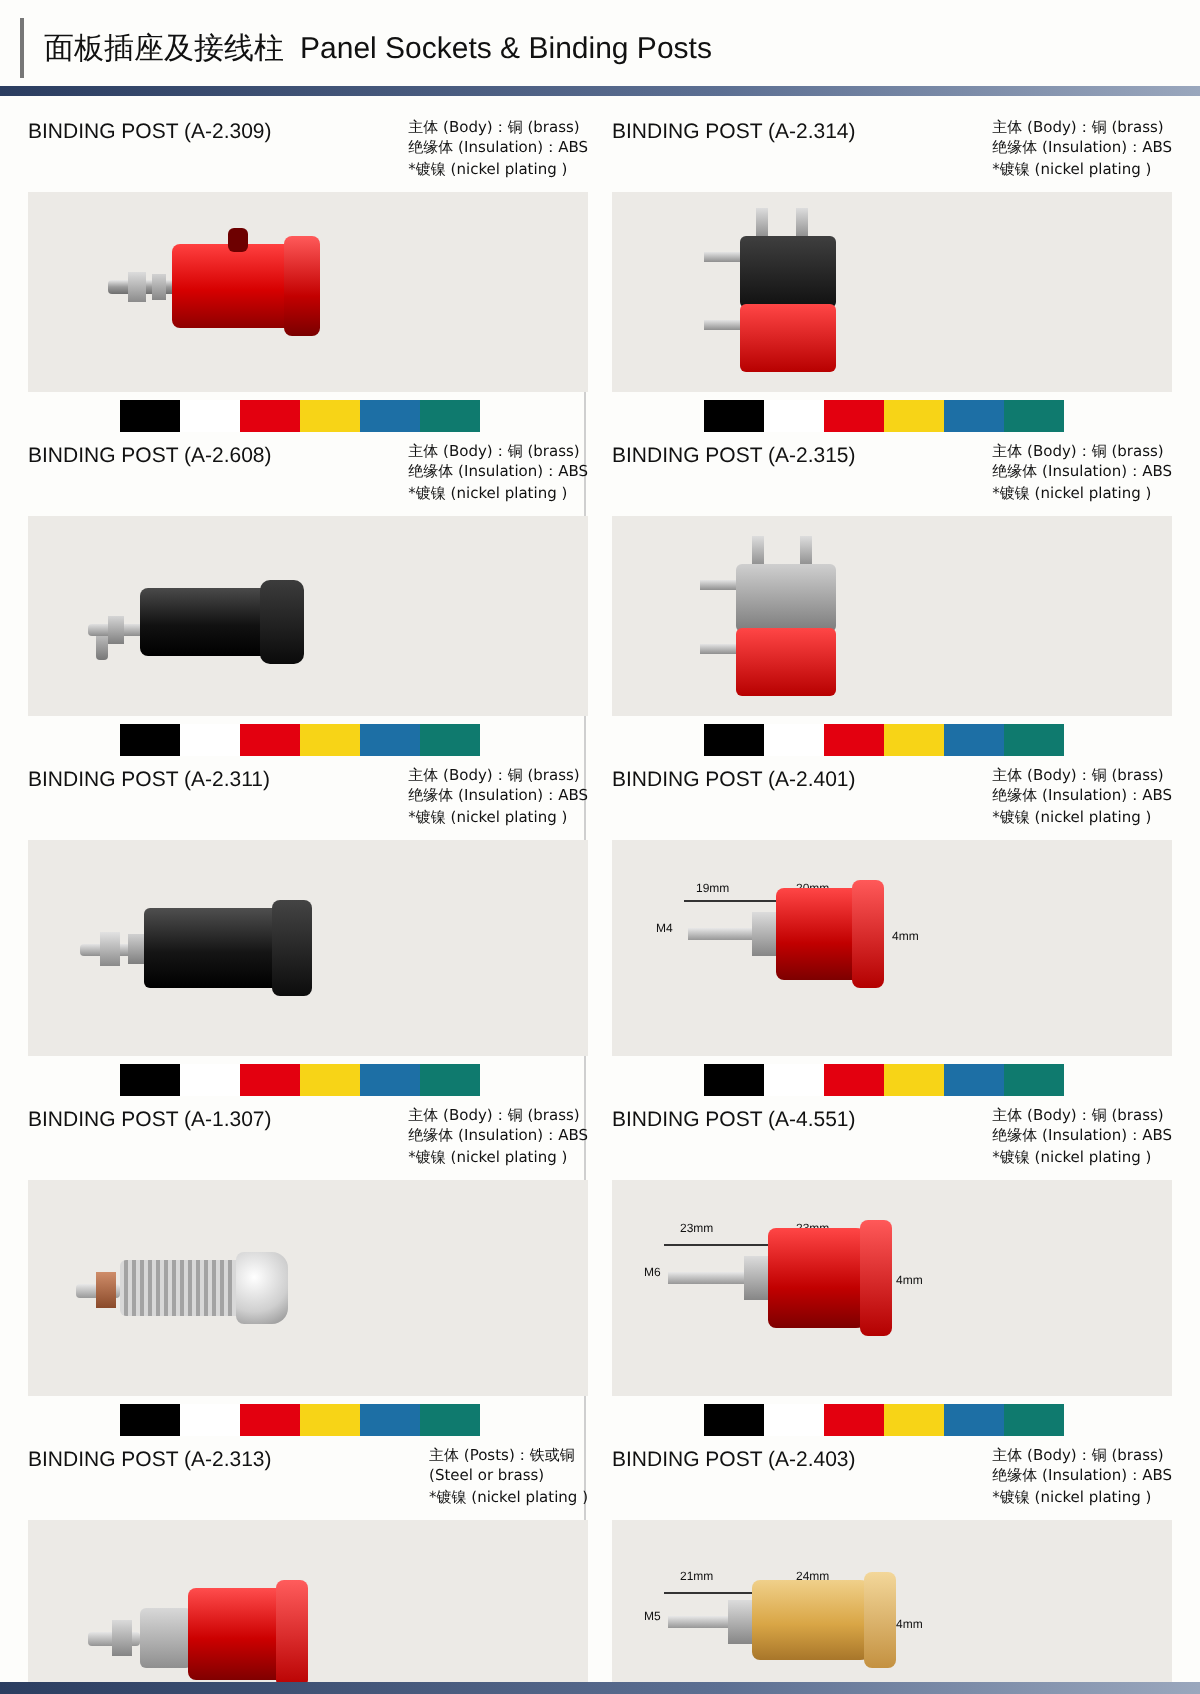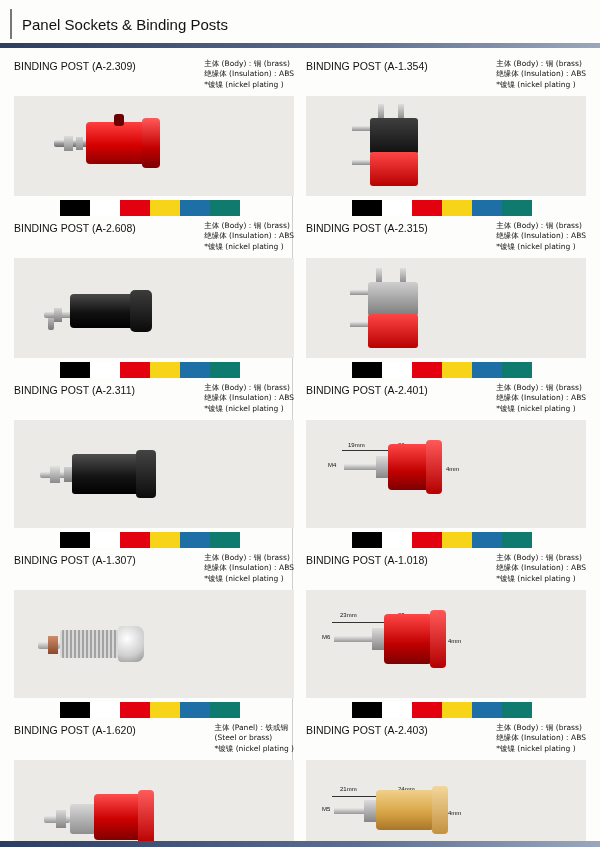--- a/index.html
+++ b/index.html
@@ -233,20 +233,21 @@
     background: linear-gradient(to right, #2b3d60 0%, #5c6f92 60%, #9aa7bd 100%);
   }
 </style>
 </head>
 <body>
 
 <div class="page">
 
   <div class="header">
     <div class="header-divider"></div>
+    <div class="header-title-cn">面板插座及接线柱</div>
     <div class="header-title-en">Panel Sockets &amp; Binding Posts</div>
     <div class="header-rule"></div>
   </div>
 
   <div class="grid">
     <div class="col-divider"></div>
 
     <div class="row">
       <div class="cell">
         <div class="cell-head">
@@ -270,21 +271,21 @@
           <span style="background:#ffffff"></span>
           <span style="background:#e3000f"></span>
           <span style="background:#f7d417"></span>
           <span style="background:#1d6fa5"></span>
           <span style="background:#0f7a6e"></span>
         </div>
       </div>
 
       <div class="cell">
         <div class="cell-head">
-          <div class="part-title">BINDING POST (A-1.354)</div>
+          <div class="part-title">BINDING POST (A-2.314)</div>
           <div class="specs">
             <div>主体 (Body)：铜 (brass)</div>
             <div>绝缘体 (Insulation)：ABS</div>
             <div>*镀镍 (nickel plating )</div>
           </div>
         </div>
         <div class="photo">
           <div class="bp p314-top1"></div>
           <div class="bp p314-top2"></div>
           <div class="bp p314-pin1"></div>
@@ -438,21 +439,21 @@
           <span style="background:#ffffff"></span>
           <span style="background:#e3000f"></span>
           <span style="background:#f7d417"></span>
           <span style="background:#1d6fa5"></span>
           <span style="background:#0f7a6e"></span>
         </div>
       </div>
 
       <div class="cell">
         <div class="cell-head">
-          <div class="part-title">BINDING POST (A-1.018)</div>
+          <div class="part-title">BINDING POST (A-4.551)</div>
           <div class="specs">
             <div>主体 (Body)：铜 (brass)</div>
             <div>绝缘体 (Insulation)：ABS</div>
             <div>*镀镍 (nickel plating )</div>
           </div>
         </div>
         <div class="photo tall">
           <div class="dimline" style="left:26px; top:32px; width:58px;"></div>
           <div class="dimline" style="left:84px; top:32px; width:52px;"></div>
           <div class="dim" style="left:34px; top:22px;">23mm</div>
@@ -471,23 +472,23 @@
           <span style="background:#f7d417"></span>
           <span style="background:#1d6fa5"></span>
           <span style="background:#0f7a6e"></span>
         </div>
       </div>
     </div>
 
     <div class="row">
       <div class="cell">
         <div class="cell-head">
-          <div class="part-title">BINDING POST (A-1.620)</div>
-          <div class="specs">
-            <div>主体 (Panel)：铁或铜</div>
+          <div class="part-title">BINDING POST (A-2.313)</div>
+          <div class="specs">
+            <div>主体 (Posts)：铁或铜</div>
             <div>(Steel or brass)</div>
             <div>*镀镍 (nickel plating )</div>
           </div>
         </div>
         <div class="photo tall">
           <div class="bp p313-shaft"></div>
           <div class="bp p313-nut"></div>
           <div class="bp p313-cone"></div>
           <div class="bp p313-body"></div>
           <div class="bp p313-cap"></div>

